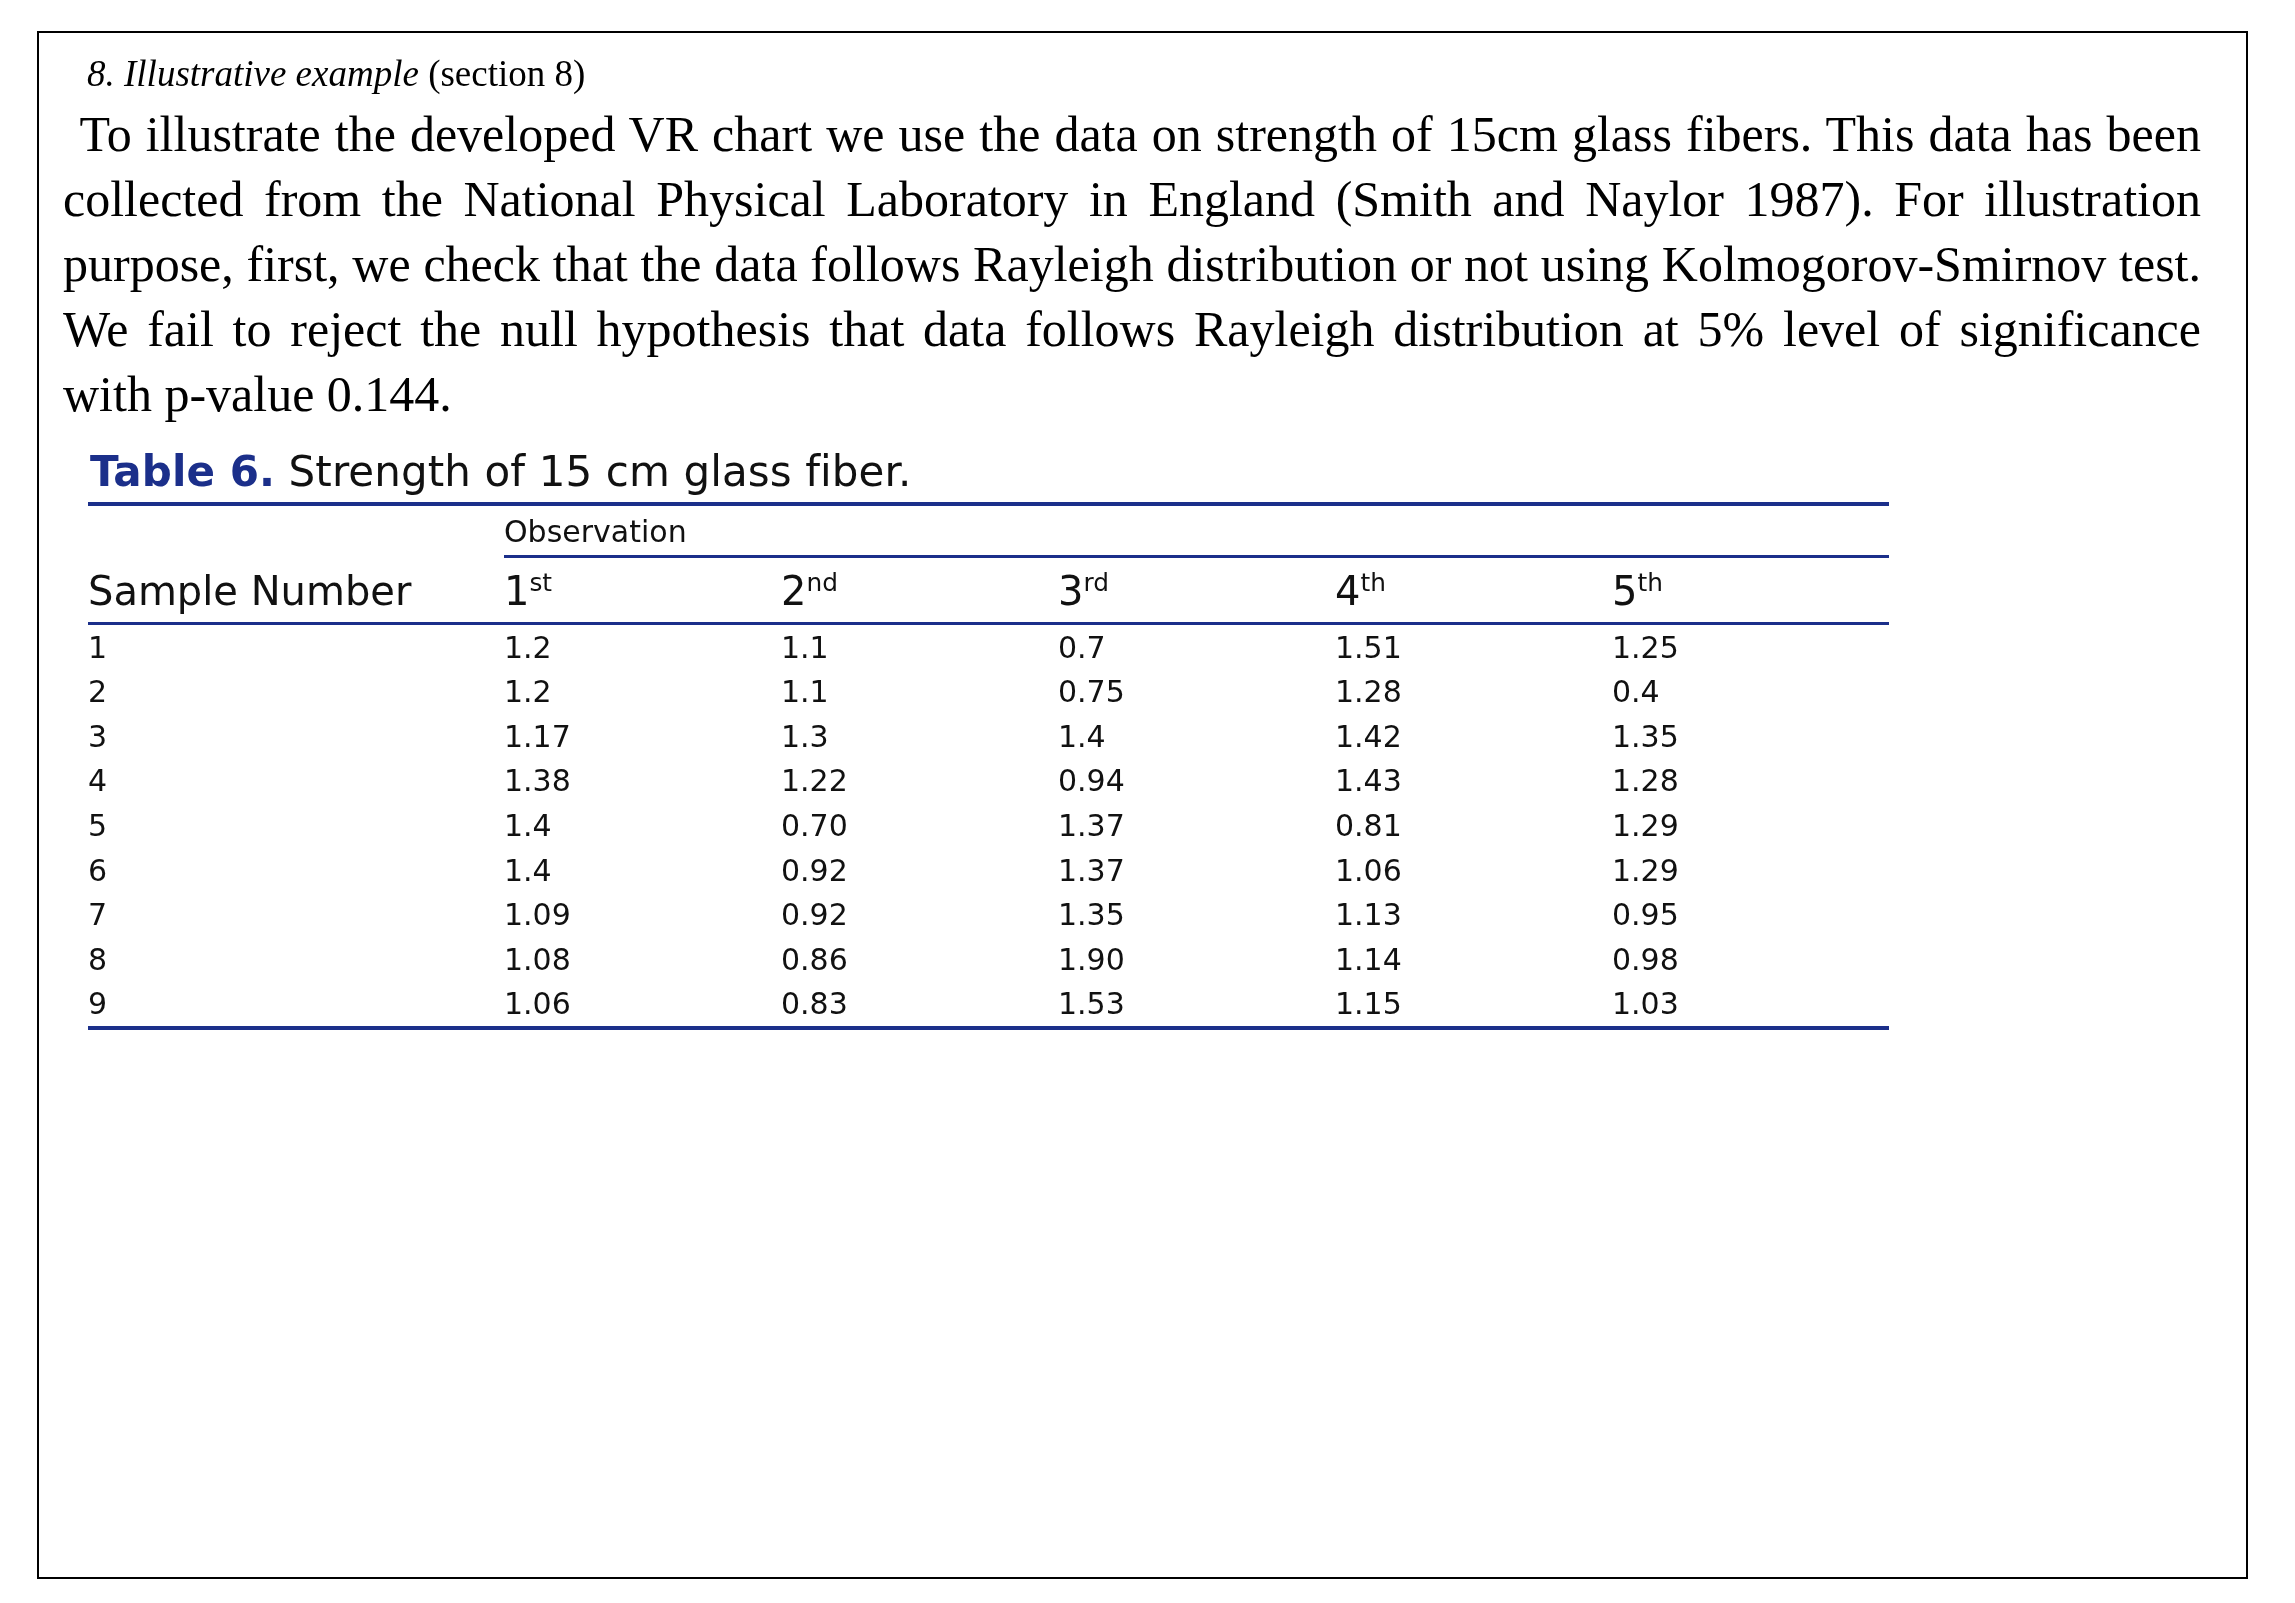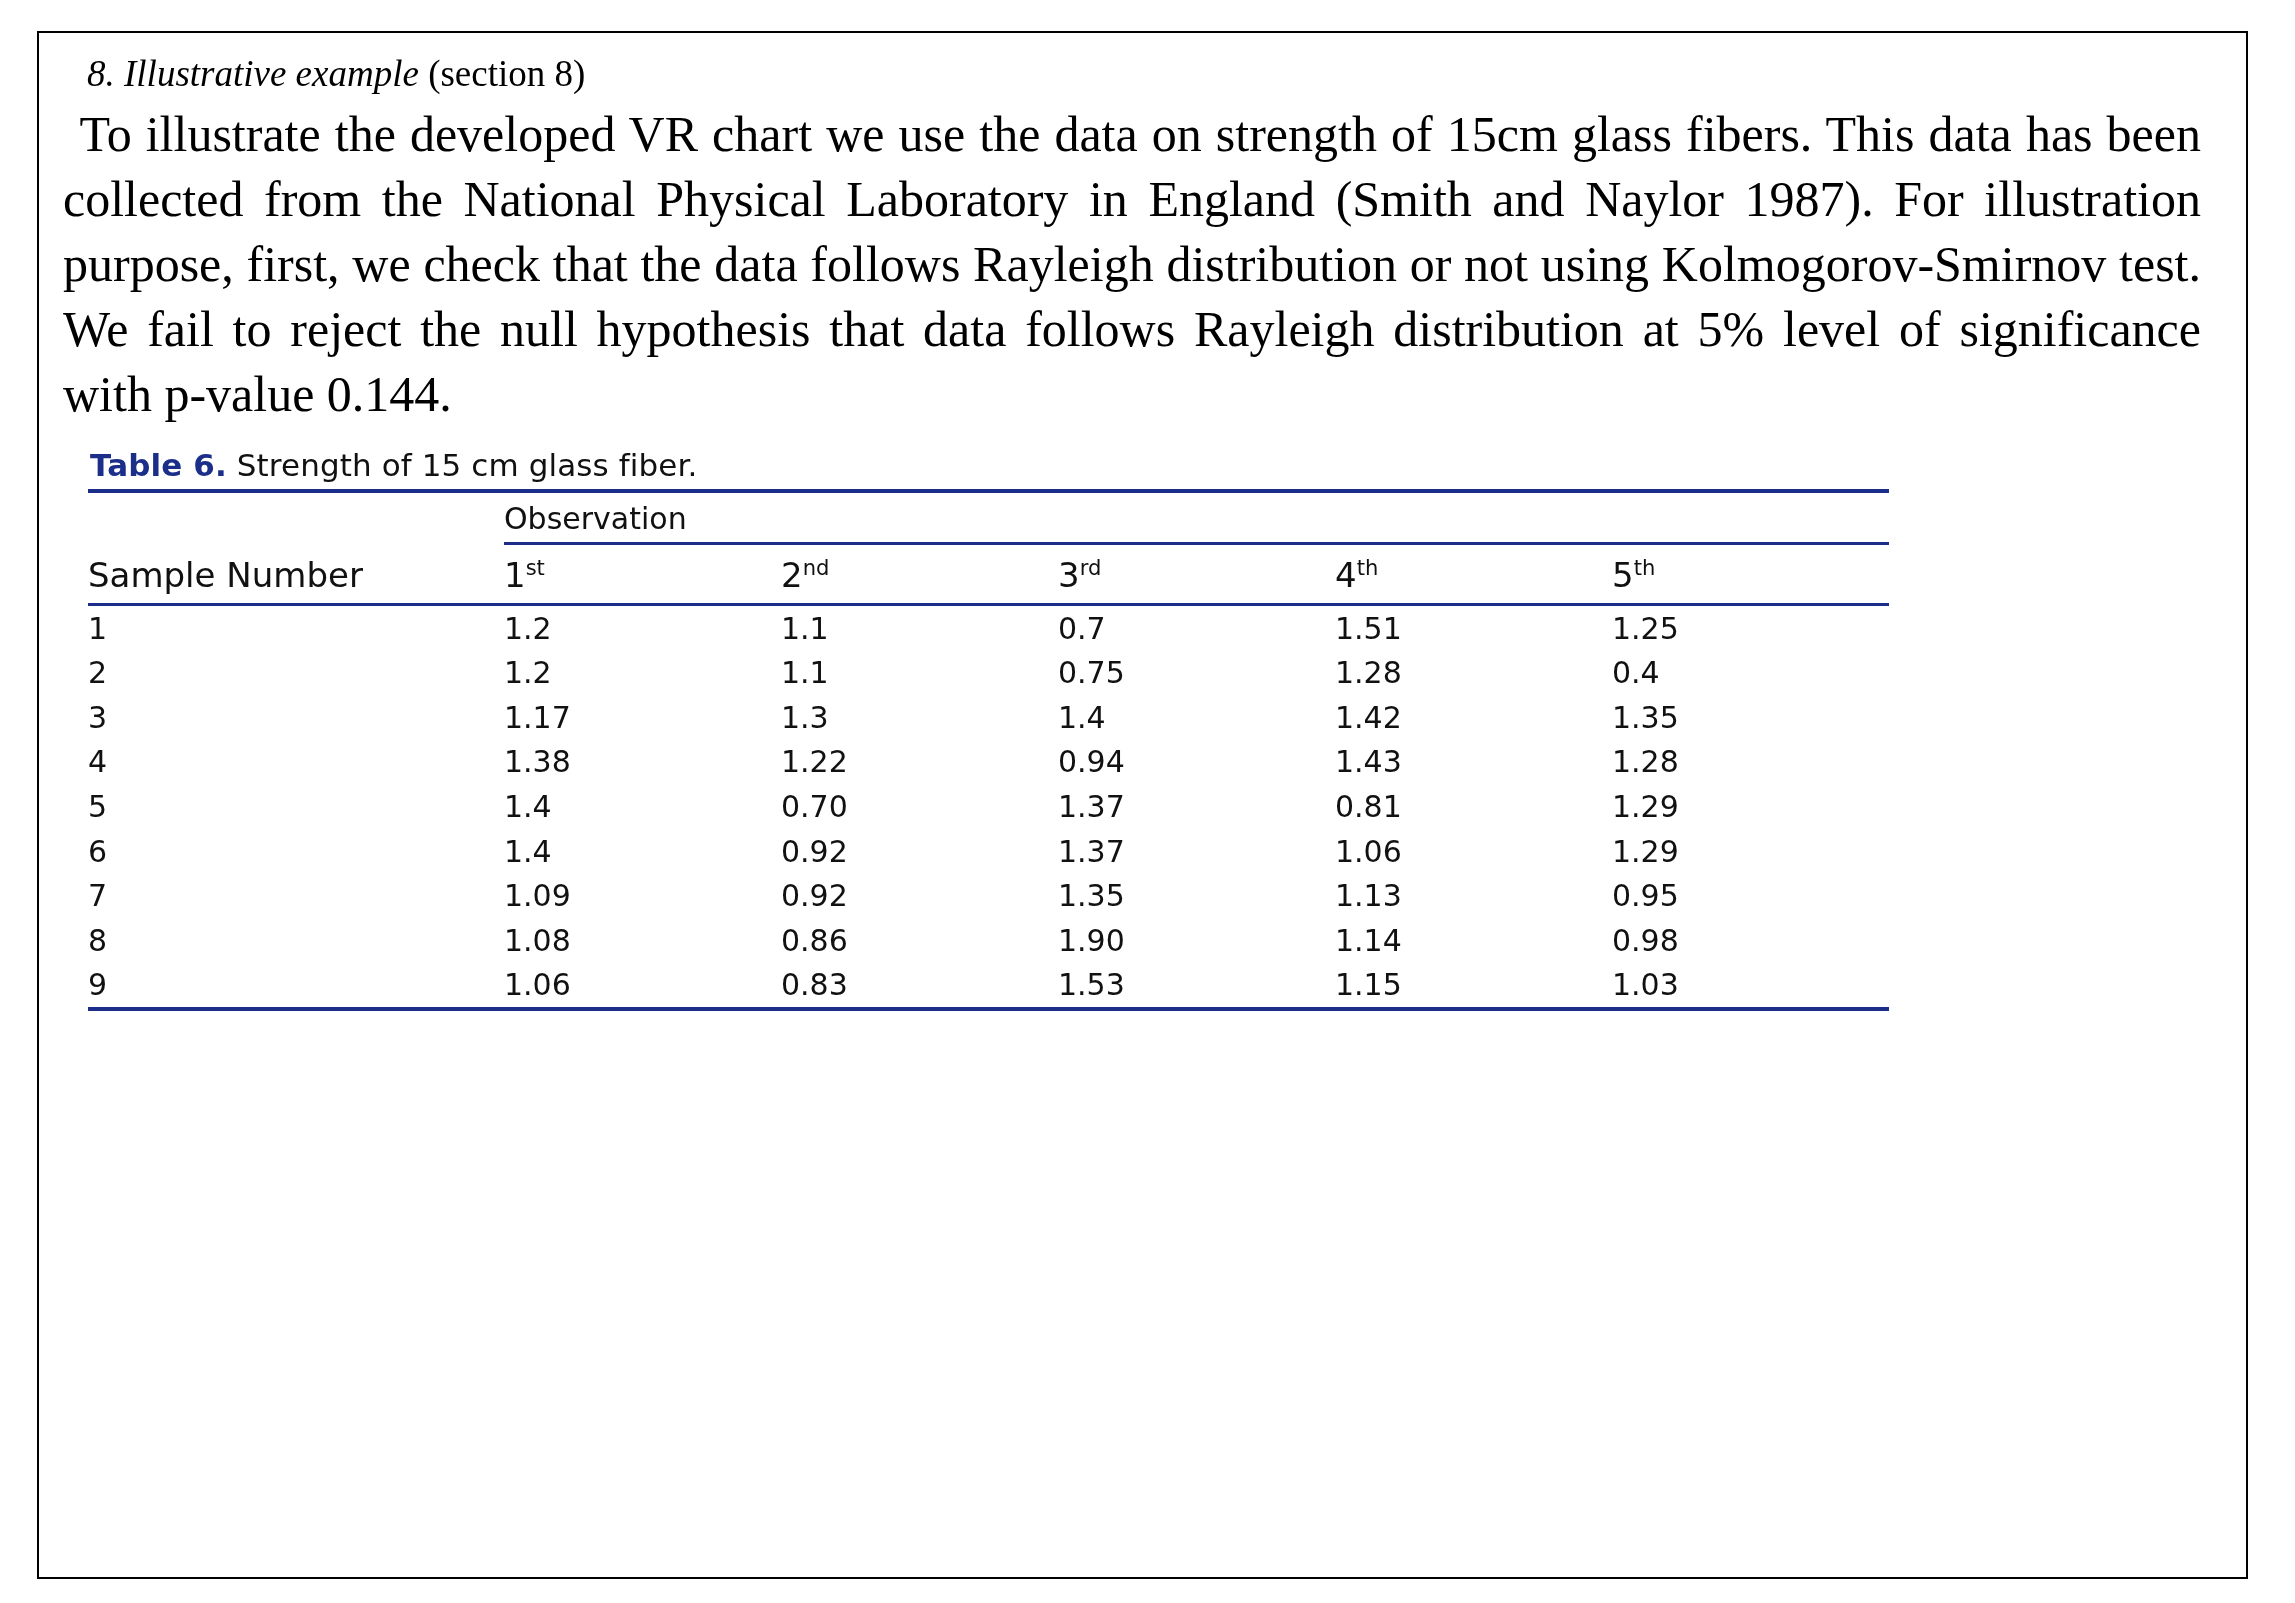--- a/index.html
+++ b/index.html
@@ -64,21 +64,21 @@
     margin-top: 2.4px;
   }
 
   
   .table-block {
     margin-top: 20px;
     width: 1801px;
     font-family: "DejaVu Sans", sans-serif;
   }
   .table-caption {
-    font-size: 31px;
+    font-size: 42px;
     margin: 0 0 6px 27px;
     color: #000000;
     letter-spacing: 0.1px;
   }
   .table-caption .tbl-label {
     color: #1b2f8a;
     font-weight: bold;
   }
   .table-caption .tbl-text {
     color: #111111;
@@ -120,21 +120,21 @@
   }
   .obs-underline td.obs-rule {
     border-bottom: 3px solid #1b2f8a;
     height: 0;
     line-height: 0;
     font-size: 0;
   }
 
   .col-headers td {
     padding: 9.5px 0 8.3px 0 !important;
-    font-size: 34px;
+    font-size: 40px;
   }
   .col-headers .sample-h {
     white-space: nowrap;
   }
   .header-rule td {
     border-bottom: 3px solid #1b2f8a;
     height: 0;
     line-height: 0;
     font-size: 0;
   }

